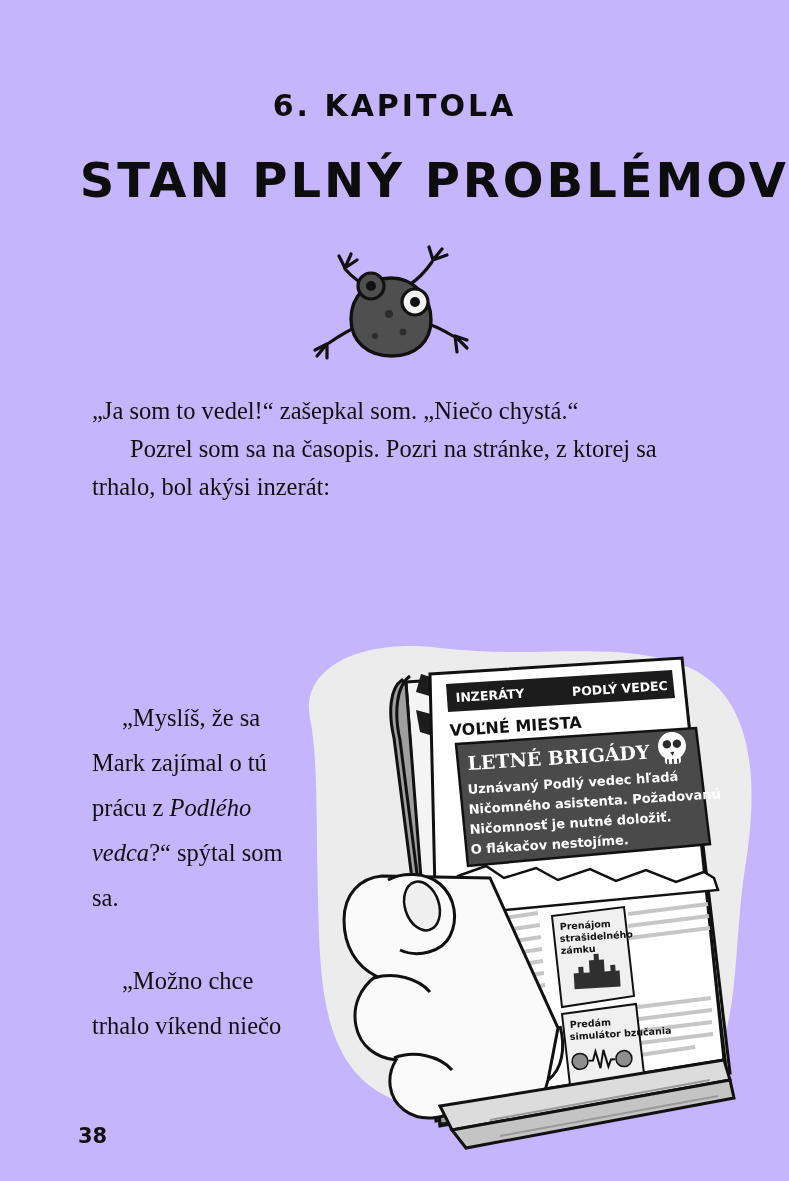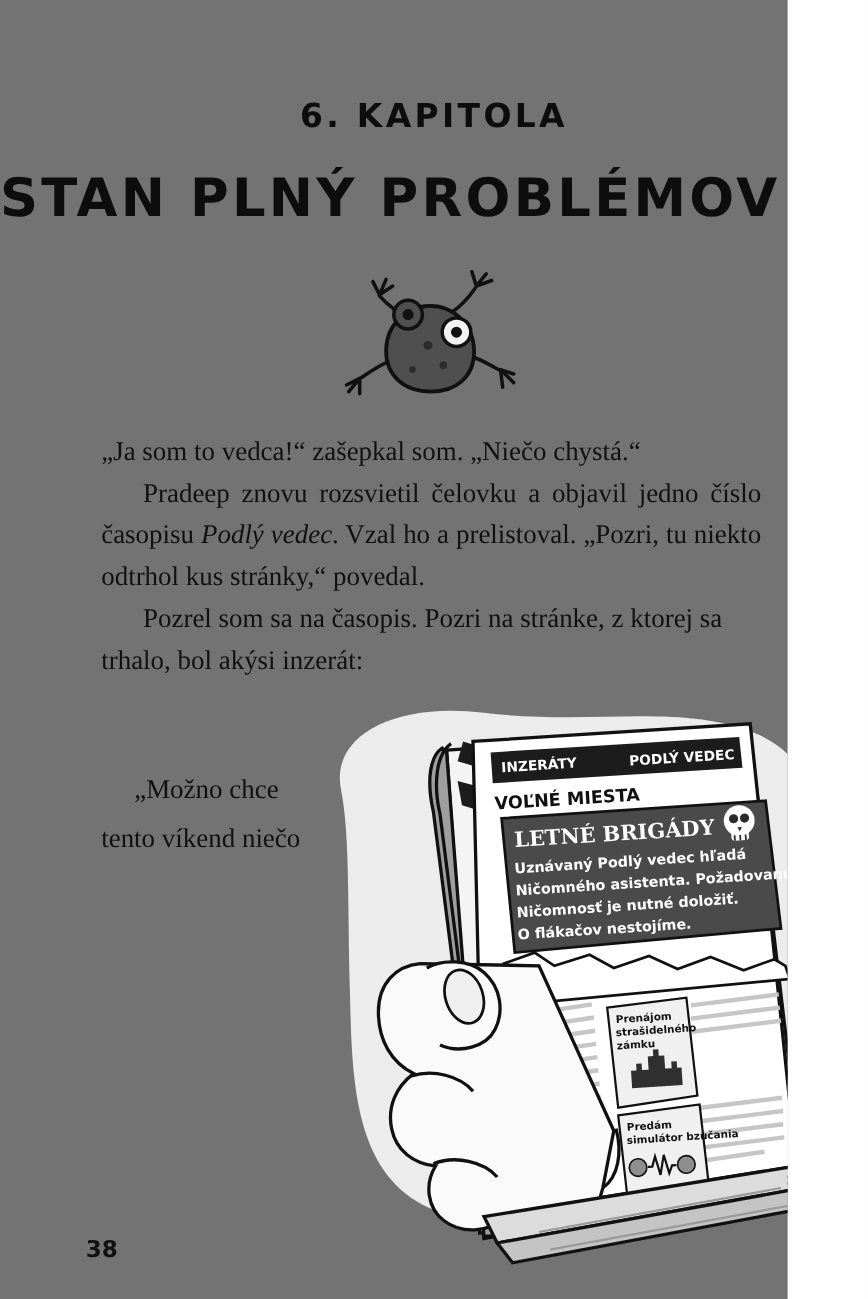--- a/index.html
+++ b/index.html
@@ -2,23 +2,23 @@
 <html><head>
 <meta charset="utf-8">
 <style>
   html, body {
     margin: 0;
     padding: 0;
     background: #ffffff;
   }
   .page {
     position: relative;
-    width: 716px;
+    width: 789px;
     height: 1181px;
-    background: #737373;
+    background: #c4b5fd;
     overflow: hidden;
     font-family: "Liberation Serif", serif;
     color: #111111;
   }
 
   
   .chapter-number {
     position: absolute;
     top: 88px;
     left: 0;
@@ -28,21 +28,21 @@
     font-weight: bold;
     font-size: 30px;
     letter-spacing: 3px;
     color: #0d0d0d;
   }
   .chapter-title {
     position: absolute;
     top: 152px;
     left: 0;
     width: 789px;
-    text-align: left;
+    text-align: right;
     font-family: "DejaVu Sans", sans-serif;
     font-weight: bold;
     font-size: 48px;
     letter-spacing: 3px;
     color: #0d0d0d;
   }
 
   
   .frog-wrap {
     position: absolute;
@@ -142,27 +142,27 @@
       <circle cx="110" cy="62" r="13" fill="#f2f2f2" stroke="#111" stroke-width="3.2"></circle>
       <circle cx="110" cy="62" r="5" fill="#111"></circle>
 
       <circle cx="84" cy="74" r="4" fill="#2c2c2c"></circle>
       <circle cx="98" cy="92" r="3.4" fill="#2c2c2c"></circle>
       <circle cx="70" cy="96" r="3" fill="#2c2c2c"></circle>
     </svg>
   </div>
 
   <div class="body-col">
-    <p>„Ja som to vedca!“ zašepkal som. „Niečo chystá.“</p>
-    <p class="indent"><span>Pradeep znovu rozsvietil čelovku a objavil jedno číslo časopisu </span><span class="it">Podlý vedec</span><span>. Vzal ho a prelistoval. „Pozri, tu niekto odtrhol kus stránky,“ povedal.</span></p>
+    <p>„Ja som to vedel!“ zašepkal som. „Niečo chystá.“</p>
     <p class="indent last">Pozrel som sa na časopis. Pozri na stránke, z ktorej sa trhalo, bol akýsi inzerát:</p>
   </div>
 
   <div class="narrow-col">
-    <p class="indent">„Možno chce tento víkend niečo</p>
+    <p class="indent"><span>„Myslíš, že sa Mark zajímal o tú prácu z </span><span class="it">Podlého vedca</span><span>?“ spýtal som sa.</span></p>
+    <p class="indent">„Možno chce trhalo víkend niečo</p>
   </div>
 
   <div class="folio">38</div>
 
   <div class="illo">
     <svg width="470" height="530" viewBox="0 0 470 530" xmlns="http://www.w3.org/2000/svg">
 
       <path d="M20 90 C10 40 70 10 150 20 C250 32 330 10 400 40 C462 68 470 150 455 240 C440 340 455 430 390 470 C320 512 180 505 100 470 C30 438 30 350 28 270 C26 190 28 130 20 90 Z" fill="#ececec"></path>
 
       <g>

